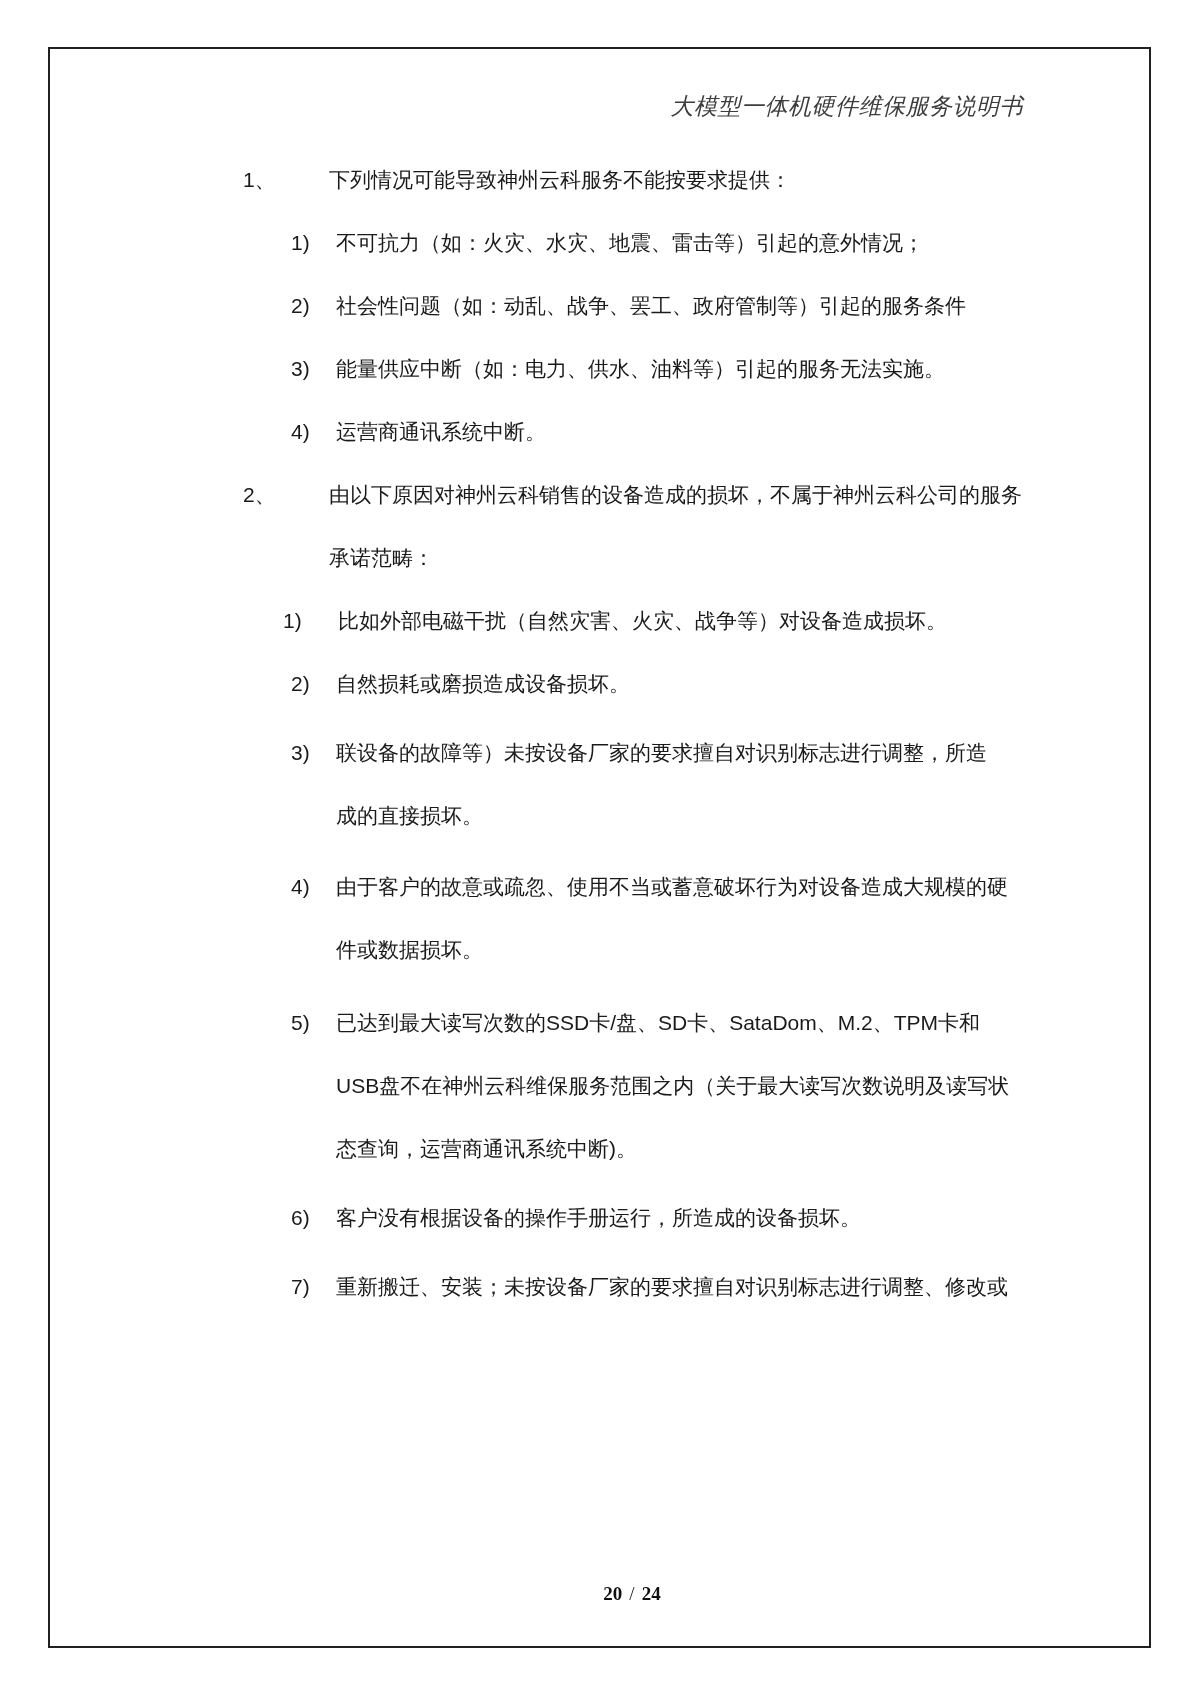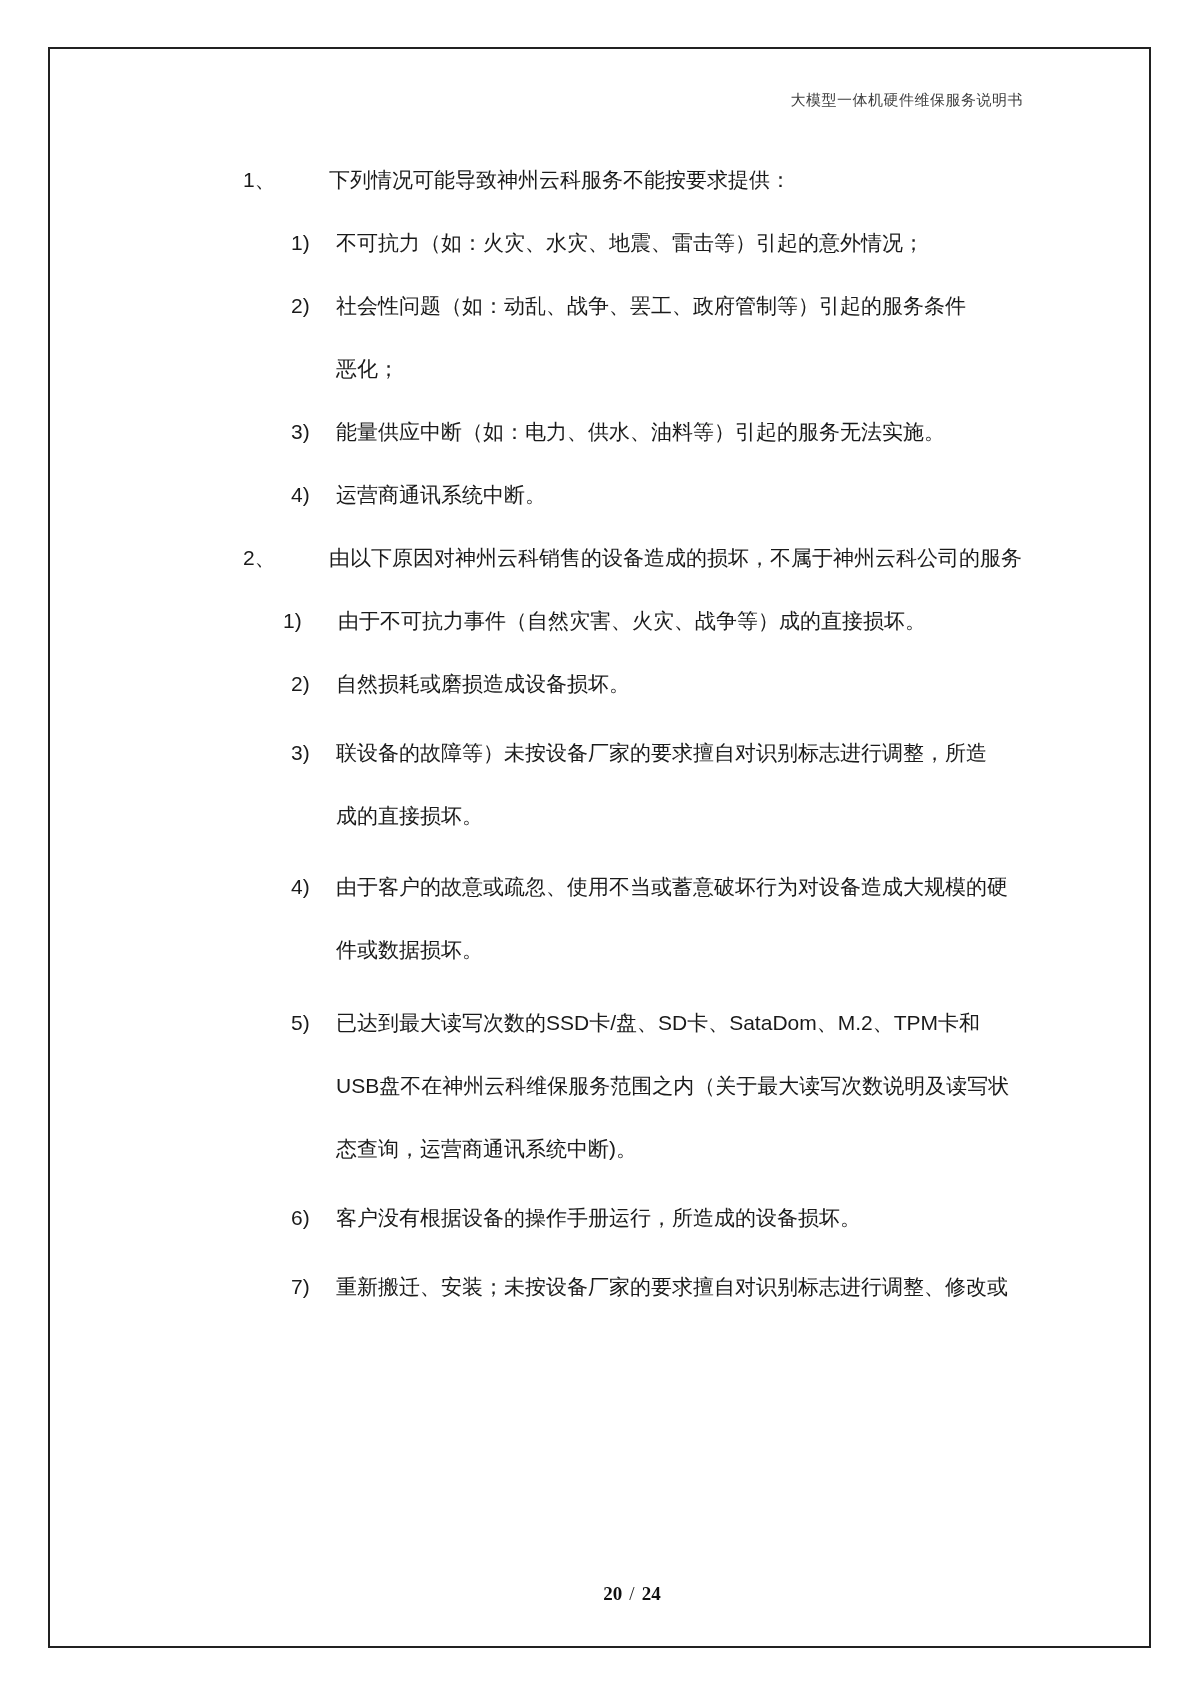--- a/index.html
+++ b/index.html
@@ -21,24 +21,25 @@
     box-sizing: border-box;
     background: transparent;
   }
   .doc-header {
     position: absolute;
     top: 91px;
     left: 0;
     width: 1023px;
     text-align: right;
     font-family: "Liberation Serif", serif;
-    font-size: 15px;
+    font-size: 23px;
     letter-spacing: 0.5px;
     color: #3d3d3d;
     white-space: nowrap;
+    font-style: italic;
   }
   .doc-body {
     position: absolute;
     top: 148px;
     left: 0;
     width: 100%;
     font-size: 21px;
     color: #1a1a1a;
   }
   .item { position: relative; white-space: nowrap; }
@@ -90,45 +91,45 @@
       <div class="item l2">
         <span class="marker">1)</span>
         <div class="lines">
           <div class="line">不可抗力（如：火灾、水灾、地震、雷击等）引起的意外情况；</div>
         </div>
       </div>
       <div class="item l2">
         <span class="marker">2)</span>
         <div class="lines">
           <div class="line">社会性问题（如：动乱、战争、罢工、政府管制等）引起的服务条件</div>
-          <div class="line">恶化；</div>
         </div>
       </div>
       <div class="item l2">
         <span class="marker">3)</span>
         <div class="lines">
           <div class="line">能量供应中断（如：电力、供水、油料等）引起的服务无法实施。</div>
         </div>
       </div>
       <div class="item l2">
         <span class="marker">4)</span>
         <div class="lines">
           <div class="line">运营商通讯系统中断。</div>
         </div>
       </div>
       <div class="item l1">
         <span class="marker">2、</span>
         <div class="lines">
           <div class="line">由以下原因对神州云科销售的设备造成的损坏，不属于神州云科公司的服务</div>
+          <div class="line">承诺范畴：</div>
         </div>
       </div>
       <div class="item l2 wide">
         <span class="marker">1)</span>
         <div class="lines">
-          <div class="line">由于不可抗力事件（自然灾害、火灾、战争等）成的直接损坏。</div>
+          <div class="line">比如外部电磁干扰（自然灾害、火灾、战争等）对设备造成损坏。</div>
         </div>
       </div>
       <div class="item l2">
         <span class="marker">2)</span>
         <div class="lines">
           <div class="line">自然损耗或磨损造成设备损坏。</div>
         </div>
       </div>
       <div class="item l2">
         <span class="marker">3)</span>

